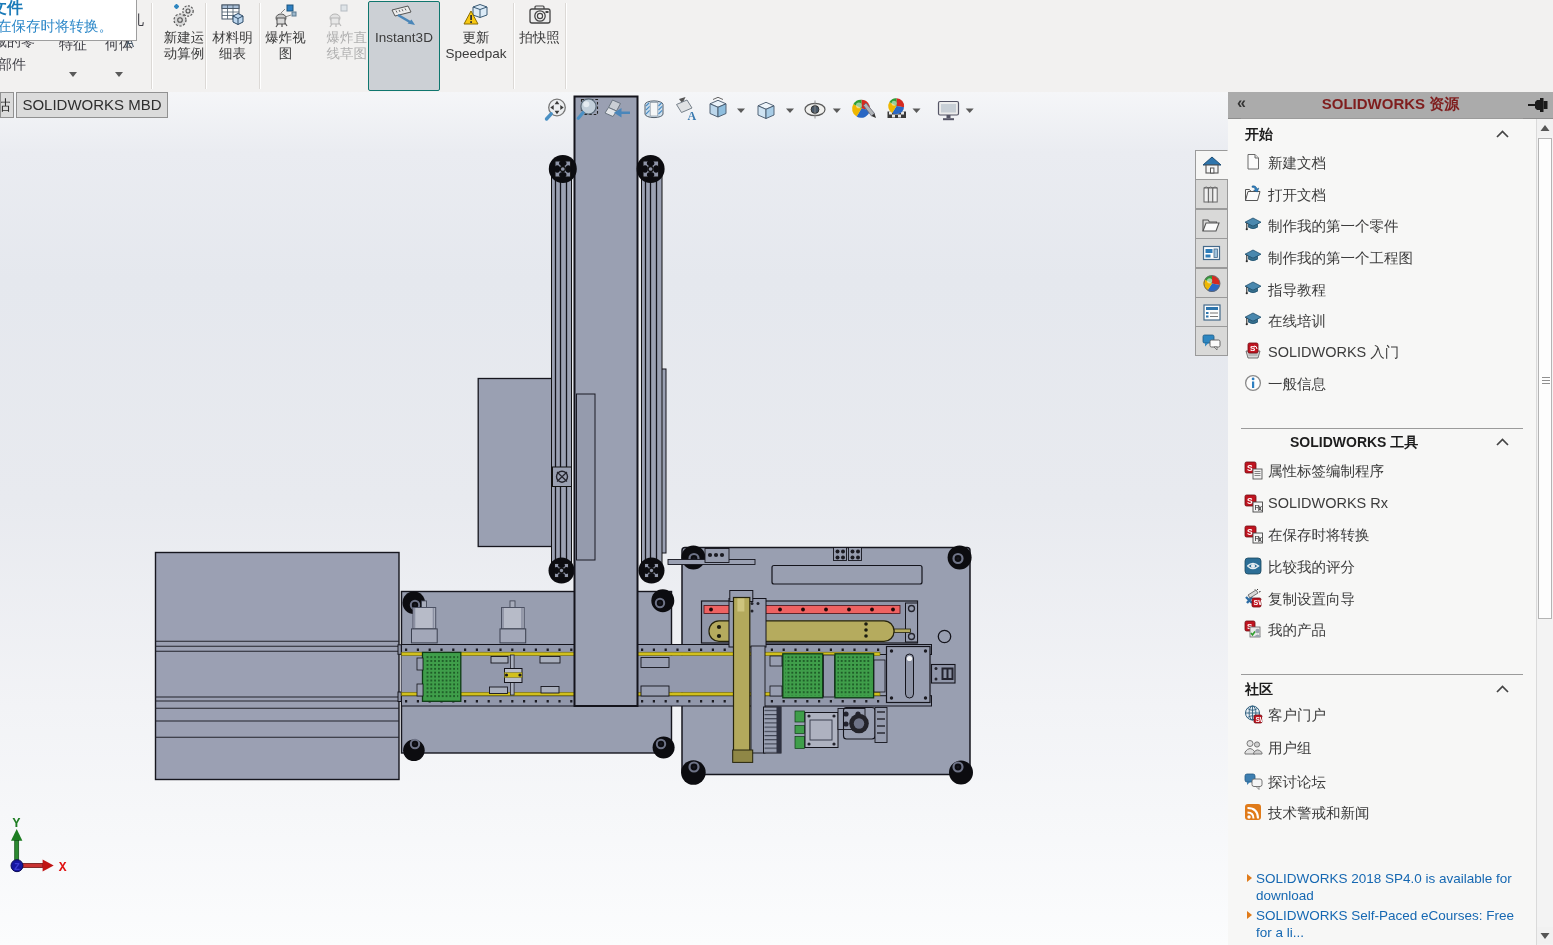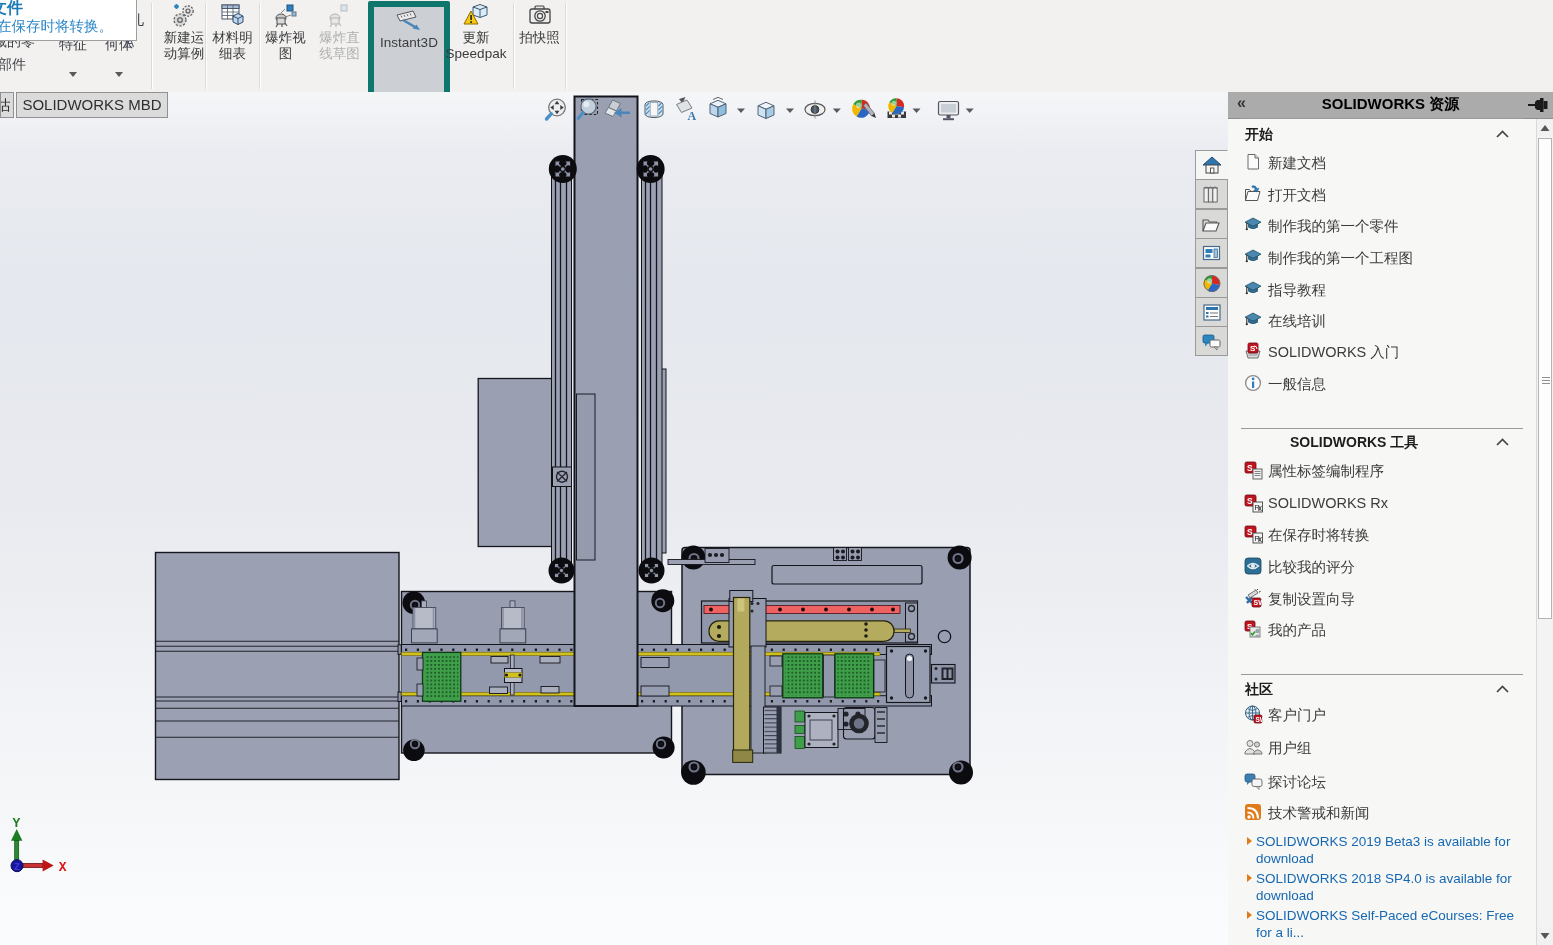--- a/index.html
+++ b/index.html
@@ -5,40 +5,40 @@
 html,body{margin:0;padding:0;}
 body{width:1553px;height:945px;position:relative;overflow:hidden;
   font-family:"Liberation Sans",sans-serif;background:#fff;}
 .abs{position:absolute;}
 
 #ribbon{left:0;top:0;width:1553px;height:92px;background:#f2f1f0;border-bottom:1px solid #cbc8c5;}
 .vsep{position:absolute;top:3px;height:86px;width:1px;background:#dcd9d6;border-right:1px solid #fff;}
 .rbtn{position:absolute;top:0;height:90px;text-align:center;color:#3b3b3b;font-size:13.5px;line-height:16px;}
 .rbtn .ric{display:block;margin:3px auto 1px auto;}
 .rlbl{display:block;margin-top:0px;}
-.dis{color:#b0b0b0;}
+.dis{color:#b0b0b0;text-align:right;}
 #instant3d{position:absolute;left:368px;top:1px;width:70px;height:88px;background:#ccd0d5;
-  border:6px solid #0f766e;border-radius:2px;text-align:center;color:#3b3b3b;font-size:13.5px;}
+  border:1px solid #0f766e;border-radius:2px;text-align:center;color:#3b3b3b;font-size:13.5px;}
 .gtxt{position:absolute;color:#3f3f46;font-size:14px;}
 .gcaret{position:absolute;width:0;height:0;border-left:4px solid transparent;border-right:4px solid transparent;border-top:5px solid #5a5a5a;}
 
 #tooltip{left:0;top:0;width:136px;height:40px;background:#fff;border-right:1px solid #9e9e9e;
   border-bottom:1px solid #9e9e9e;overflow:hidden;z-index:30;}
 #tooltip .l1{position:absolute;left:-9px;top:-2px;color:#1a7ab8;font-size:16px;font-weight:bold;}
 #tooltip .l2{position:absolute;left:-3px;top:17px;color:#2b87c8;font-size:14.5px;}
 
 .ctab{position:absolute;top:92px;height:26px;background:#dbdbdb;border:1px solid #919191;z-index:20;
   box-sizing:border-box;color:#2e2e2e;font-size:15px;line-height:24px;text-align:center;}
 
 #viewport{left:0;top:92px;width:1228px;height:853px;
   background:linear-gradient(180deg,#f5f6f8 0%,#eaecf1 7%,#e5e8ee 22%,#e8eaef 48%,#f2f3f6 72%,#fbfcfd 100%);}
 
 #panel{left:1228px;top:92px;width:325px;height:853px;background:#f6f6f5;}
 #phead{position:absolute;left:0;top:0;width:325px;height:26px;background:#ababab;border-bottom:1px solid #8e8e8e;}
-#phead .ttl{position:absolute;left:0;width:100%;top:3px;text-align:center;font-size:15px;font-weight:bold;color:#000000;}
+#phead .ttl{position:absolute;left:0;width:100%;top:3px;text-align:center;font-size:15px;font-weight:bold;color:#7f1d1d;}
 #phead .chev{position:absolute;left:9px;top:2px;font-size:16px;font-weight:bold;color:#333;}
 #pbody{position:absolute;left:0;top:27px;width:308px;height:826px;background:#f7f7f6;}
 .hr{position:absolute;left:13px;width:282px;height:0;border-top:1px solid #9b9b9b;}
 .sect{position:absolute;left:17px;font-size:14px;font-weight:bold;color:#1d1d1d;}
 .schev{position:absolute;left:268px;}
 .pitem{position:absolute;left:16px;height:18px;font-size:14.5px;color:#3c3c3c;white-space:nowrap;}
 .pitem svg{position:absolute;left:0;top:0;}
 .pitem span{position:absolute;left:24px;top:1px;}
 .news{position:absolute;left:28px;width:266px;font-size:13.5px;color:#1668b2;line-height:17px;}
 .nbul{position:absolute;left:-9px;top:4px;width:0;height:0;border-top:4px solid transparent;border-bottom:4px solid transparent;border-left:5px solid #e07b1a;}
@@ -685,21 +685,20 @@
       </div>
   <div class="pitem" style="top:684px;">
     <svg width="19" height="19">
           <rect x="1" y="1" width="16" height="16" rx="3" fill="#e07b1a"></rect>
           <circle cx="5" cy="14" r="1.7" fill="#fff"></circle>
           <path d="M3.5,9.5 q6,0 6,6 M3.5,5 q10.5,0 10.5,10.5" fill="none" stroke="#fff" stroke-width="2"></path>
         </svg>
     <span>技术警戒和新闻</span>
       </div>
 
-  <div class="news" style="top:714px;"><i class="nbul"></i>SOLIDWORKS 2019 Beta3 is available for download</div>
   <div class="news" style="top:751px;"><i class="nbul"></i>SOLIDWORKS 2018 SP4.0 is available for download</div>
   <div class="news" style="top:788px;"><i class="nbul"></i>SOLIDWORKS Self-Paced eCourses: Free for a li...</div>
  </div>
  <div id="sbar">
    <div class="sarr" style="top:0;"><svg width="10" height="9" style="margin-top:5px;">
           <polygon points="5,1 9.5,7 0.5,7" fill="#555"></polygon>
         </svg></div>
    <div id="sthumb">
         <div id="sgrip"></div>
       </div>

